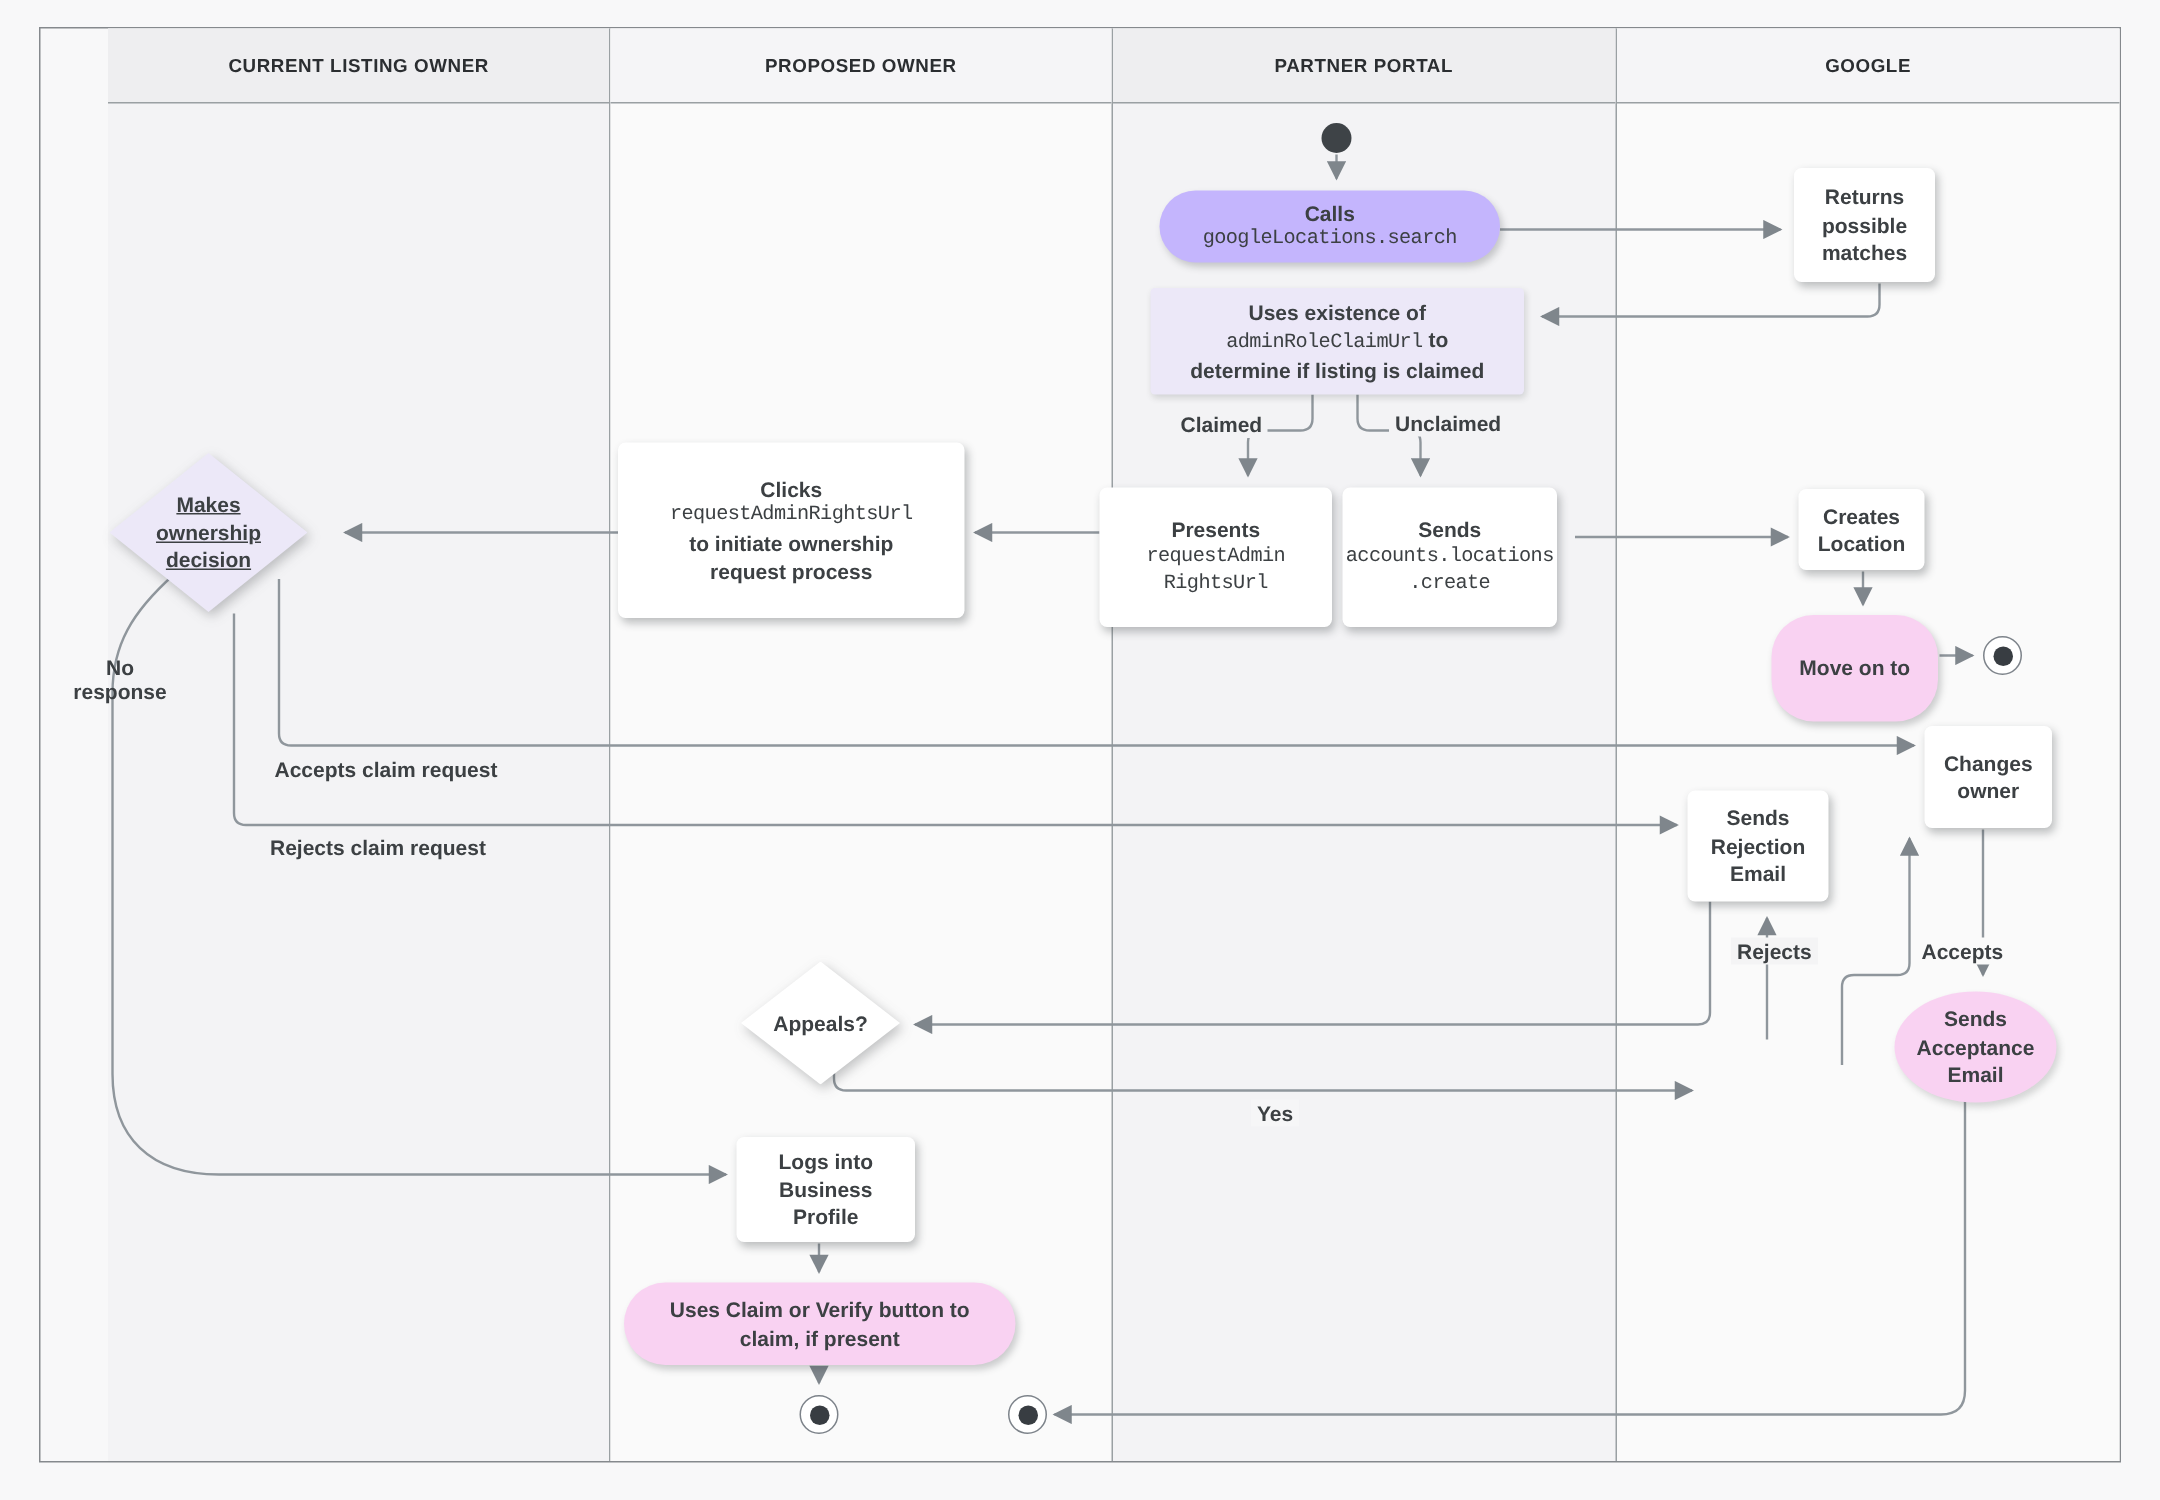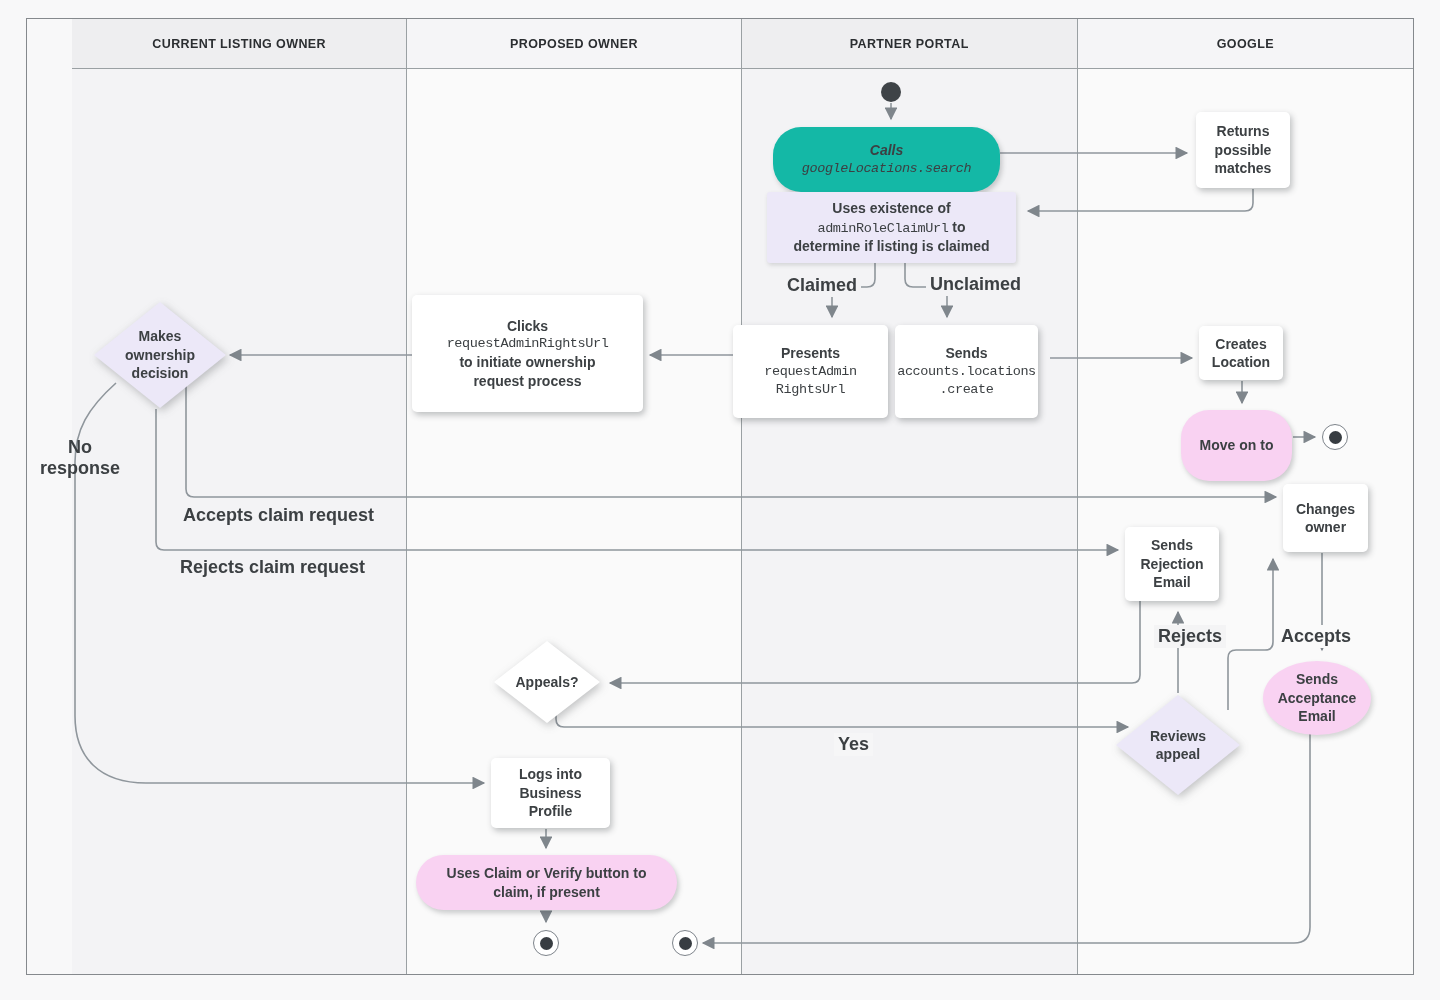--- a/index.html
+++ b/index.html
@@ -27,21 +27,21 @@
   .pill{border-radius:28px;box-shadow:2px 3px 5px rgba(60,64,67,.25);}
   .ellipse{border-radius:50%;box-shadow:2px 3px 5px rgba(60,64,67,.2);}
   .code{font-family:"Liberation Mono",monospace;font-weight:normal;font-size:13.5px;letter-spacing:-.4px;white-space:pre;}
   .dwrap{position:absolute;filter:drop-shadow(2px 3px 4px rgba(60,64,67,.3));}
   .diamond{width:100%;height:100%;clip-path:polygon(50% 0,100% 50%,50% 100%,0 50%);display:flex;align-items:center;justify-content:center;text-align:center;font-weight:bold;font-size:14px;line-height:1.32;}
   .start-dot{position:absolute;width:20px;height:20px;border-radius:50%;background:#3e4347;}
   .end-node{position:absolute;width:26px;height:26px;border-radius:50%;border:1.5px solid #7d838a;background:#ffffff;box-sizing:border-box;display:flex;align-items:center;justify-content:center;}
   .end-node .dot{width:13px;height:13px;border-radius:50%;background:#383d42;}
 
   
-  .elabel{position:absolute;font-weight:bold;font-size:18px;color:#3c4043;padding:1px 4px;white-space:nowrap;text-align:center;}
+  .elabel{position:absolute;font-weight:bold;font-size:14px;color:#3c4043;padding:1px 4px;white-space:nowrap;text-align:center;}
   .wrap{white-space:normal;}
 </style>
 </head>
 <body>
 
 <div class="canvas">
 
   <div class="lane-table">
     <div class="lane odd" style="width:347px;">
       <div class="lane-header">
@@ -89,21 +89,21 @@
     <path class="edge" d="M1178,693 V612" marker-end="url(#ah)"></path>
     <path class="edge" d="M1228,710 V658 Q1228,650 1236,650 H1265 Q1273,650 1273,642 V559" marker-end="url(#ah)"></path>
     <path class="edge" d="M1322,553 V650" marker-end="url(#ah)"></path>
     <path class="edge" d="M1310,734 V927 Q1310,943 1294,943 H703" marker-end="url(#ah)"></path>
     <path class="edge" d="M546,829 V848" marker-end="url(#ah)"></path>
     <path class="edge" d="M546,911 V922" marker-end="url(#ah)"></path>
   </svg>
 
   <div class="start-dot" style="left:881px;top:82px;"></div>
 
-  <div class="node pill" style="left: 773px; top: 127px; width: 227px; height: 65px; background: #14b8a6; font-style: italic;">
+  <div class="node pill" style="left: 773px; top: 127px; width: 227px; height: 48px; background: #c4b5fd;">
     <span>Calls</span>
     <span class="code">googleLocations.search</span>
   </div>
 
   <div class="node tint" style="left: 767px; top: 192px; width: 249px; height: 71px; background: rgb(236, 232, 248);">
     <span>Uses existence of</span>
     <span><span class="code">adminRoleClaimUrl</span><span> to</span></span>
     <span>determine if listing is claimed</span>
   </div>
 
@@ -123,21 +123,21 @@
     <span class="code">.create</span>
   </div>
 
   <div class="node box" style="left:412px;top:295px;width:231px;height:117px;">
     <span>Clicks</span>
     <span class="code">requestAdminRightsUrl</span>
     <span>to initiate ownership</span>
     <span>request process</span>
   </div>
 
-  <div class="dwrap" style="left:94px;top:302px;width:132px;height:106px;">
+  <div class="dwrap" style="left:73px;top:302px;width:132px;height:106px;text-decoration:underline;">
     <div class="diamond" style="background: rgb(236, 232, 248);">
       <span class="wrap" style="width:86px;">Makes ownership decision</span>
     </div>
   </div>
 
   <div class="node box" style="left:1199px;top:326px;width:84px;height:54px;padding:0 10px;">
     <span class="wrap">Creates Location</span>
   </div>
 
   <div class="node pill" style="left: 1181px; top: 410px; width: 111px; height: 71px; background: rgb(249, 210, 242);">
@@ -153,25 +153,20 @@
   </div>
 
   <div class="node box" style="left:1125px;top:527px;width:94px;height:74px;padding:0 8px;">
     <span class="wrap">Sends Rejection Email</span>
   </div>
 
   <div class="node ellipse" style="left: 1263px; top: 661px; width: 108px; height: 74px; background: rgb(249, 210, 242);">
     <span class="wrap" style="width:92px;">Sends Acceptance Email</span>
   </div>
 
-  <div class="dwrap" style="left:1116px;top:695px;width:124px;height:100px;">
-    <div class="diamond" style="background: rgb(236, 232, 248);">
-      <span class="wrap" style="width:74px;">Reviews appeal</span>
-    </div>
-  </div>
 
   <div class="dwrap" style="left:494px;top:641px;width:106px;height:82px;">
     <div class="diamond" style="background:#ffffff;">
       <span>Appeals?</span>
     </div>
   </div>
 
   <div class="node box" style="left:491px;top:758px;width:119px;height:70px;padding:0 16px;">
     <span class="wrap">Logs into Business Profile</span>
   </div>

